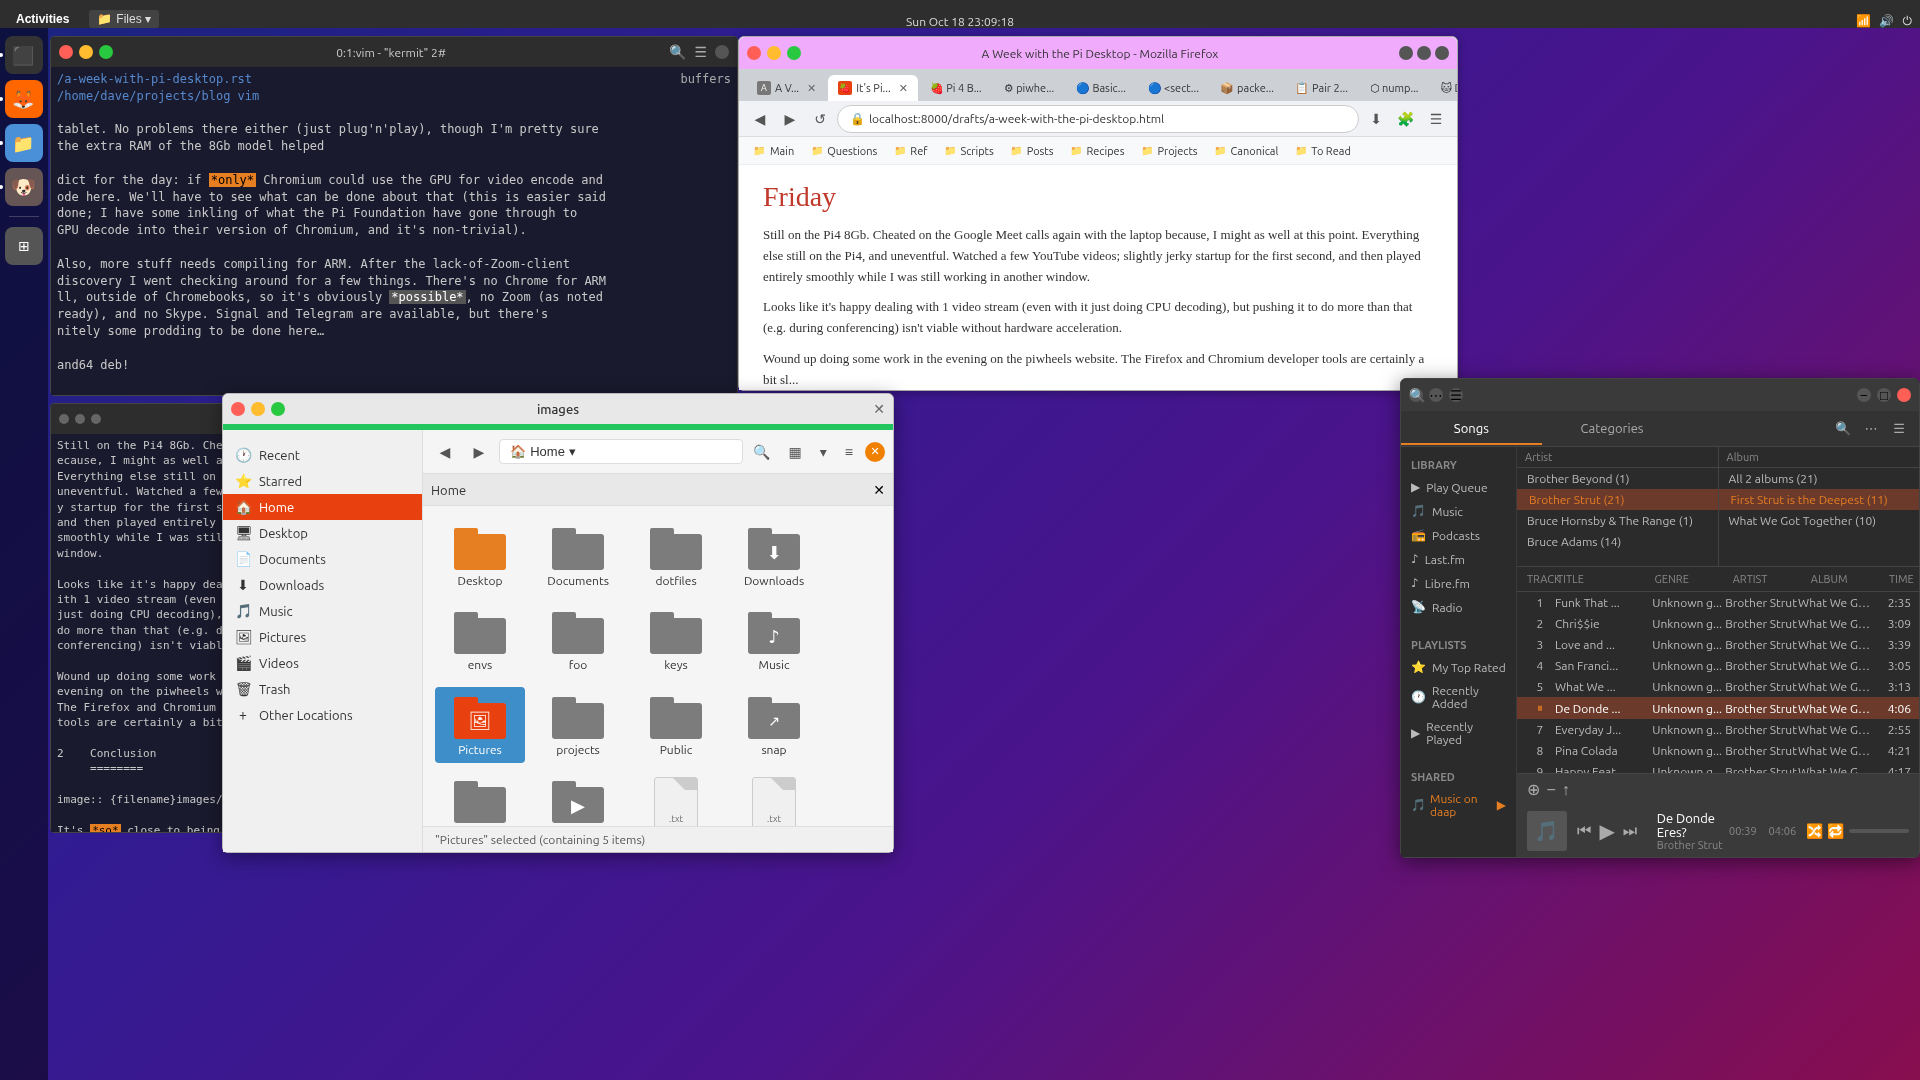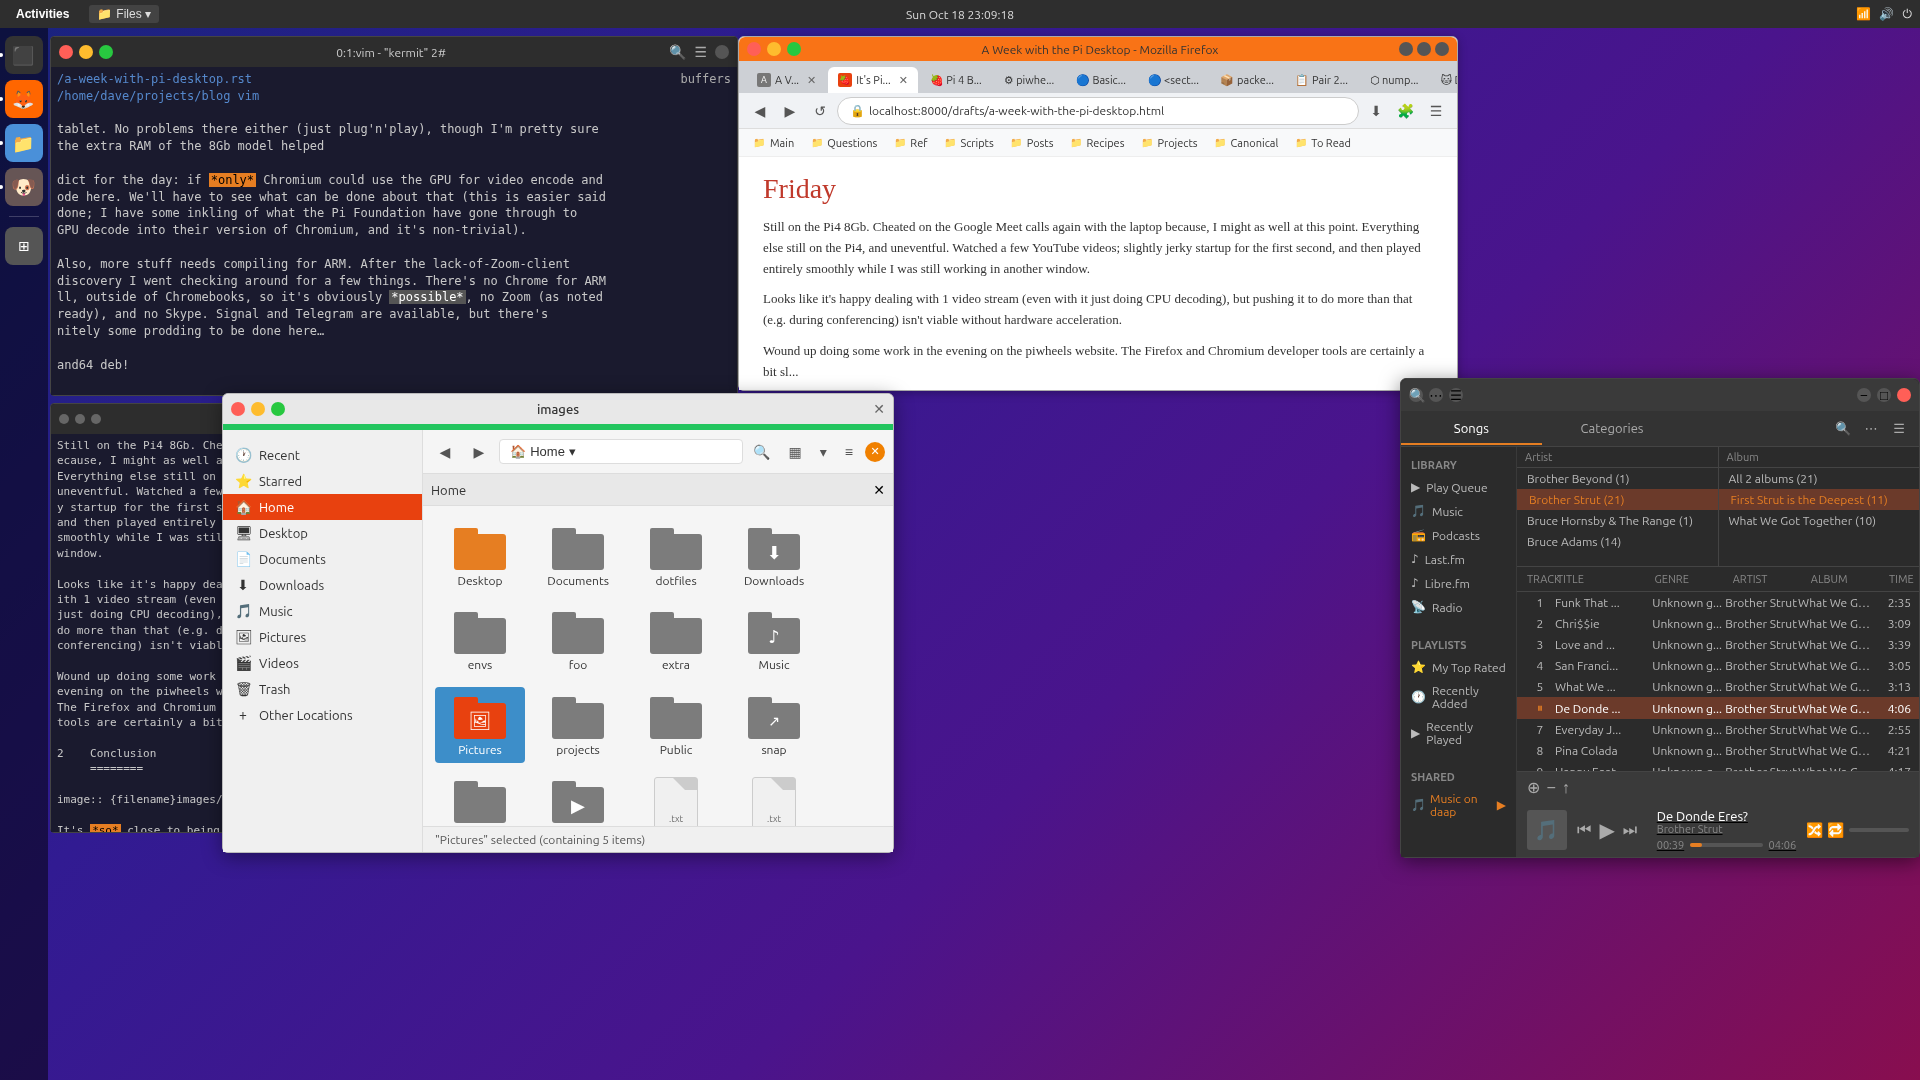--- a/index.html
+++ b/index.html
@@ -13,21 +13,21 @@
       position: relative;
     }
 
     
     #taskbar {
       position: absolute;
       top: 0; left: 0; right: 0;
       height: 28px;
       background: #2e2e2e;
       display: flex;
-      align-items: center;
+      align-items: flex-end;
       justify-content: space-between;
       color: #ddd;
       font-size: 12px;
       z-index: 1000;
       padding: 0 8px;
     }
     #taskbar-left { display: flex; align-items: center; gap: 12px; }
     #taskbar-center { position: absolute; left: 50%; transform: translateX(-50%); }
     #taskbar-right { display: flex; align-items: center; gap: 8px; }
     .tb-btn {
@@ -322,22 +322,22 @@
       width: 720px; height: 355px;
       background: white;
       border: 1px solid #aaa;
       border-radius: 6px;
       display: flex;
       flex-direction: column;
       z-index: 60;
       box-shadow: 0 2px 10px rgba(0,0,0,0.3);
     }
     #browser-titlebar {
-      height: 24px;
-      background: #f97316;
+      height: 32px;
+      background: #f0abfc;
       border-radius: 6px 6px 0 0;
       display: flex;
       align-items: center;
       padding: 0 8px;
       gap: 8px;
     }
     #browser-title { flex: 1; text-align: center; font-size: 12px; color: #333; }
     .browser-tabs {
       height: 32px;
       background: #cdd0d5;
@@ -854,21 +854,21 @@
               <div class="folder-tab" style="background:#7c7c7c;"></div>
               <div class="folder-body" style="background:#7c7c7c;"></div>
             </div>
             <span class="file-name">foo</span>
           </div>
           <div class="file-item">
             <div class="folder-icon">
               <div class="folder-tab" style="background:#7c7c7c;"></div>
               <div class="folder-body" style="background:#7c7c7c;"></div>
             </div>
-            <span class="file-name">extra</span>
+            <span class="file-name">keys</span>
           </div>
 
           <div class="file-item">
             <div class="folder-icon">
               <div class="folder-tab" style="background:#7c7c7c;"></div>
               <div class="folder-body" style="background:#7c7c7c;display:flex;align-items:center;justify-content:center;color:white;font-size:18px;">♪</div>
             </div>
             <span class="file-name">Music</span>
           </div>
           <div class="file-item selected">
@@ -1149,21 +1149,21 @@
           </div>
           <div class="music-now-playing">
             <div class="album-art">🎵</div>
             <div style="display:flex;flex-direction:column;gap:2px;flex:1;">
               <div style="display:flex;align-items:center;gap:8px;">
                 <button class="music-ctrl-btn">⏮</button>
                 <button class="music-ctrl-btn" style="font-size:20px;">▶</button>
                 <button class="music-ctrl-btn">⏭</button>
               </div>
             </div>
-            <div style="display:flex;flex-direction:column;flex:2;gap:4px;text-decoration:underline;">
+            <div style="display:flex;flex-direction:row;flex:2;gap:4px;">
               <div style="display:flex;align-items:center;gap:8px;">
                 <div style="flex:1;">
                   <div class="now-playing-title">De Donde Eres?</div>
                   <div class="now-playing-artist">Brother Strut</div>
                 </div>
               </div>
               <div style="display:flex;align-items:center;gap:6px;">
                 <span class="time-display">00:39</span>
                 <div class="progress-bar">
                   <div class="progress-fill" style="width:16%;"></div>

